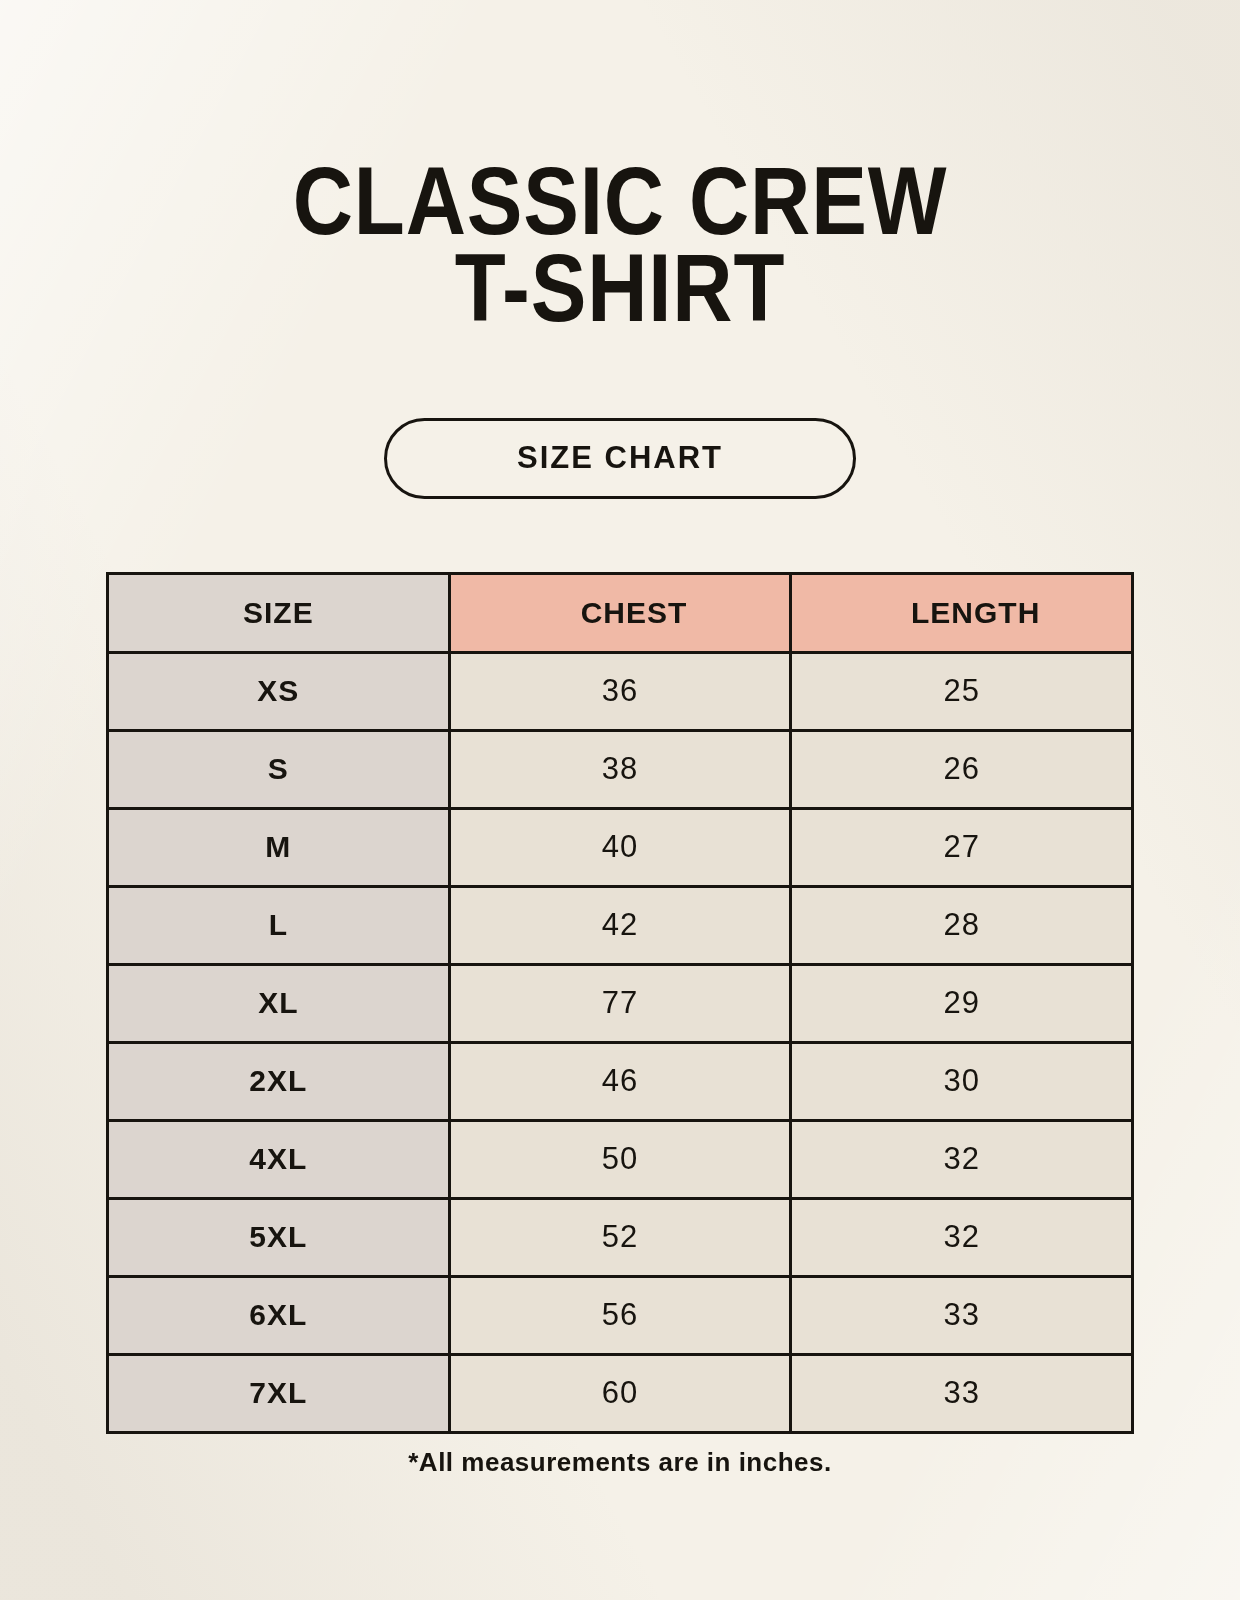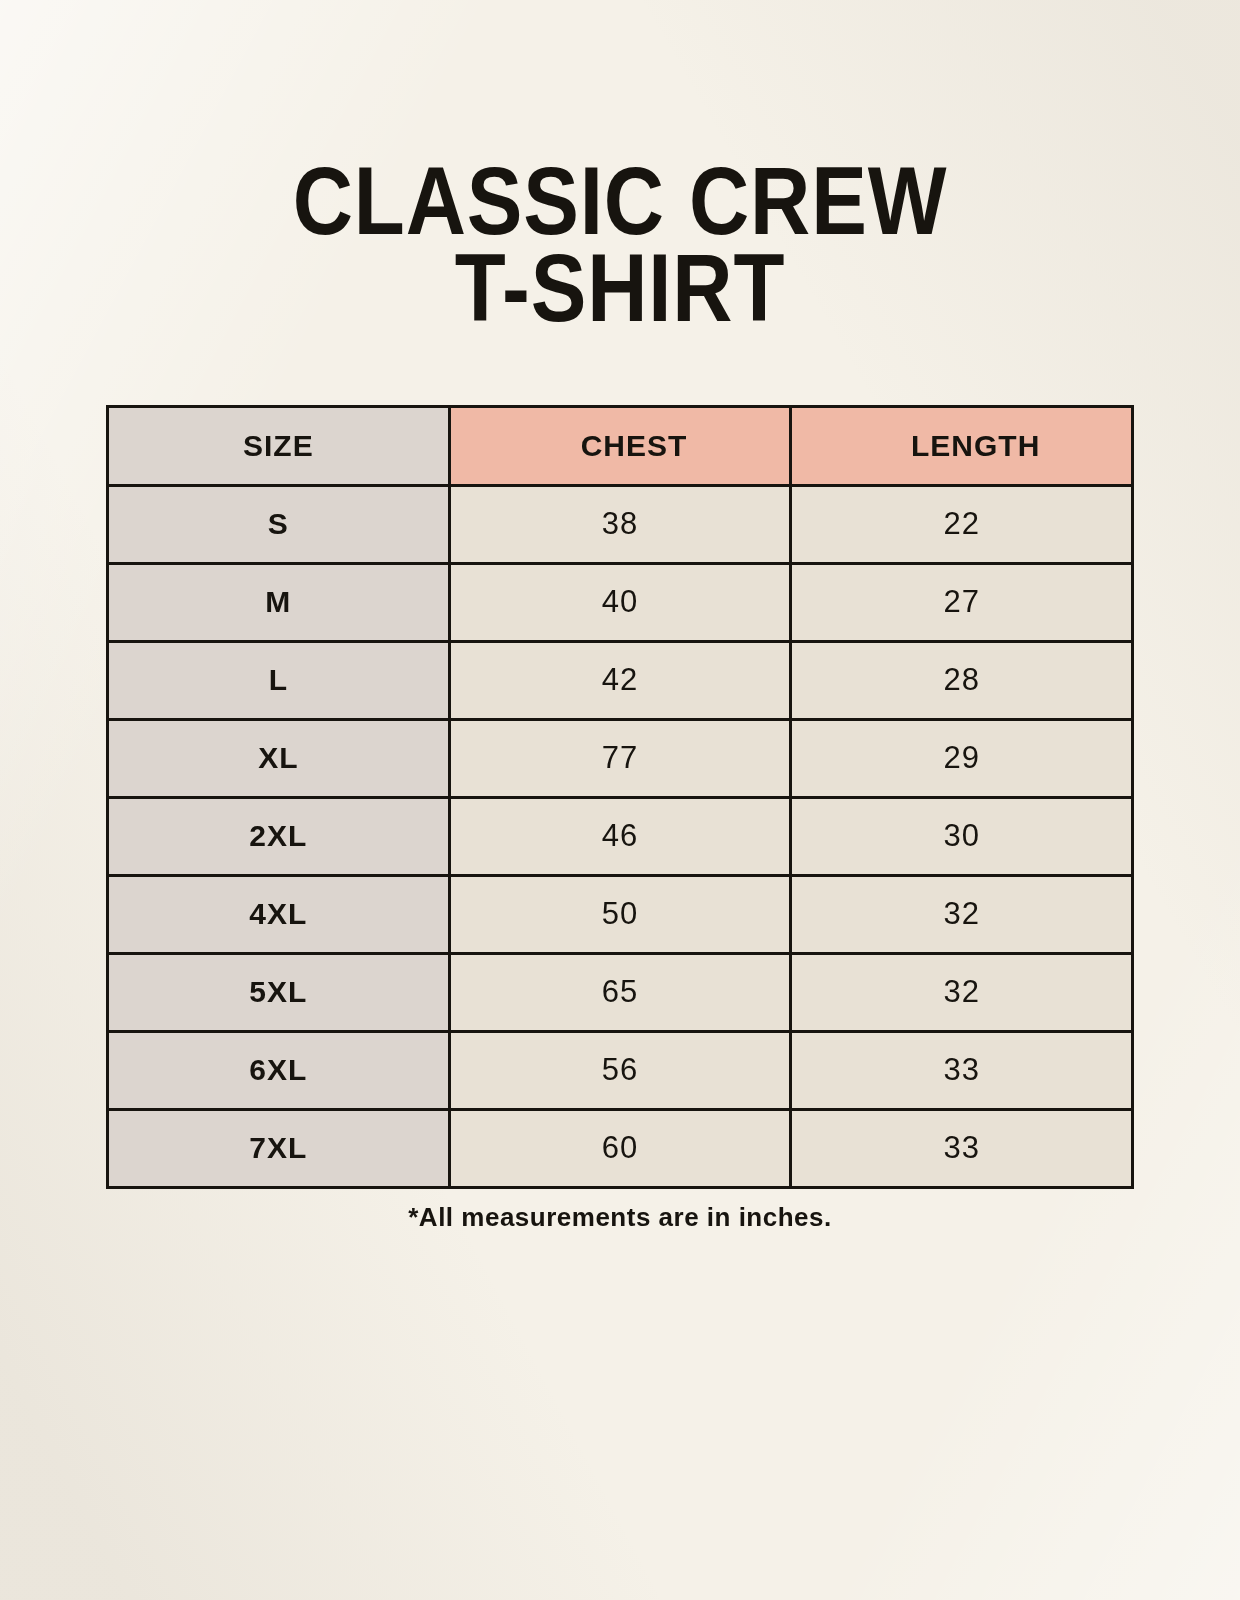--- a/index.html
+++ b/index.html
@@ -106,35 +106,43 @@
 
 <div class="bg-texture"></div>
 
 <div class="content">
 
   <h1 class="title">
     <span class="title-line">CLASSIC CREW</span>
     <span class="title-line">T-SHIRT</span>
   </h1>
 
+  <div class="pill-button">
+    <span>SIZE CHART</span>
+  </div>
 
   <div class="table-wrap">
     <table class="size-table">
       <thead>
         <tr>
           <th class="col-size">SIZE</th>
           <th class="col-accent">CHEST</th>
           <th class="col-accent">LENGTH</th>
         </tr>
       </thead>
       <tbody>
           <tr>
+            <th>XS</th>
+            <td>36</td>
+            <td>25</td>
+          </tr>
+          <tr>
             <th>S</th>
             <td>38</td>
-            <td>22</td>
+            <td>26</td>
           </tr>
           <tr>
             <th>M</th>
             <td>40</td>
             <td>27</td>
           </tr>
           <tr>
             <th>L</th>
             <td>42</td>
             <td>28</td>
@@ -149,21 +157,21 @@
             <td>46</td>
             <td>30</td>
           </tr>
           <tr>
             <th>4XL</th>
             <td>50</td>
             <td>32</td>
           </tr>
           <tr>
             <th>5XL</th>
-            <td>65</td>
+            <td>52</td>
             <td>32</td>
           </tr>
           <tr>
             <th>6XL</th>
             <td>56</td>
             <td>33</td>
           </tr>
           <tr>
             <th>7XL</th>
             <td>60</td>

